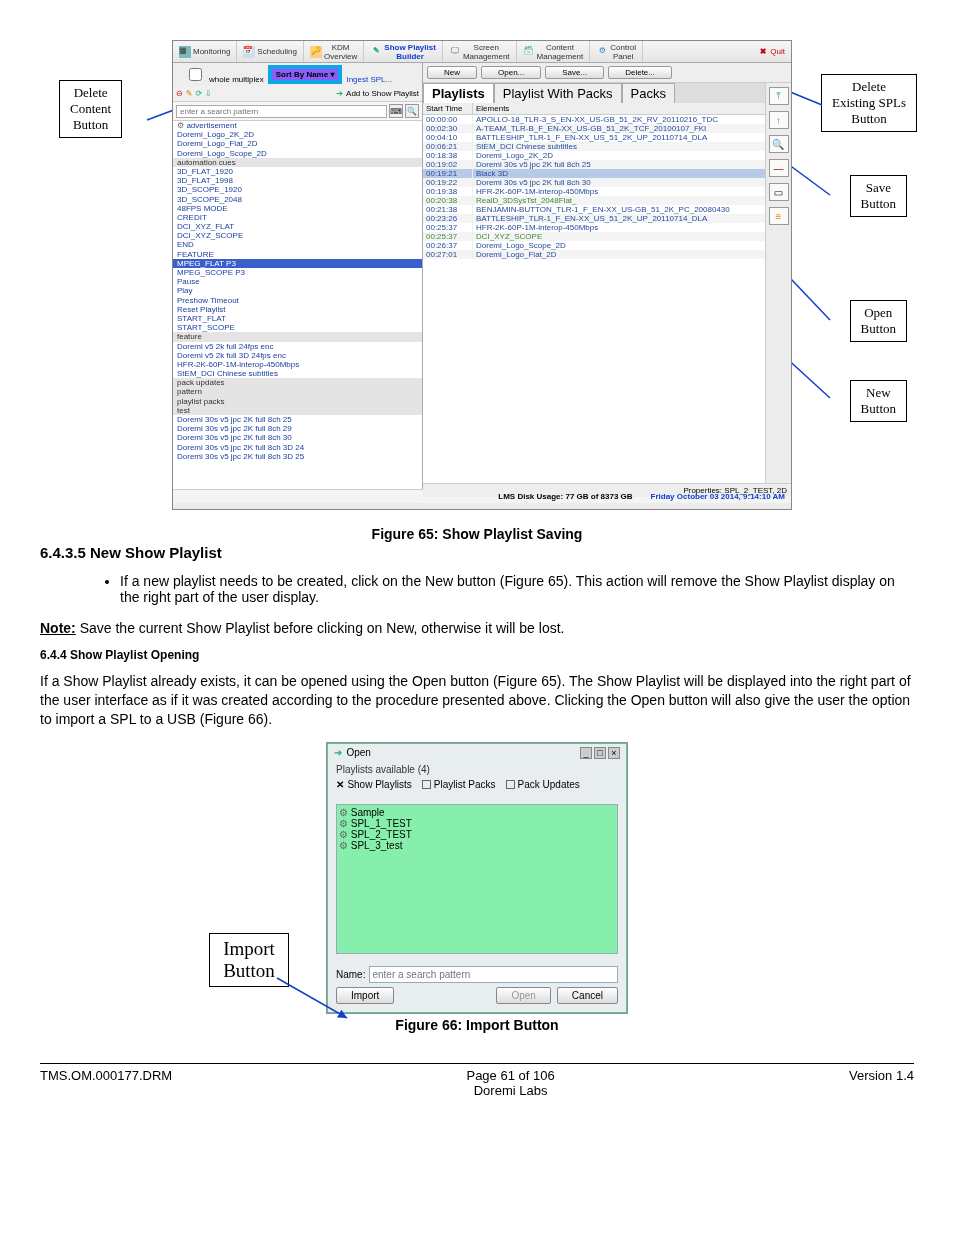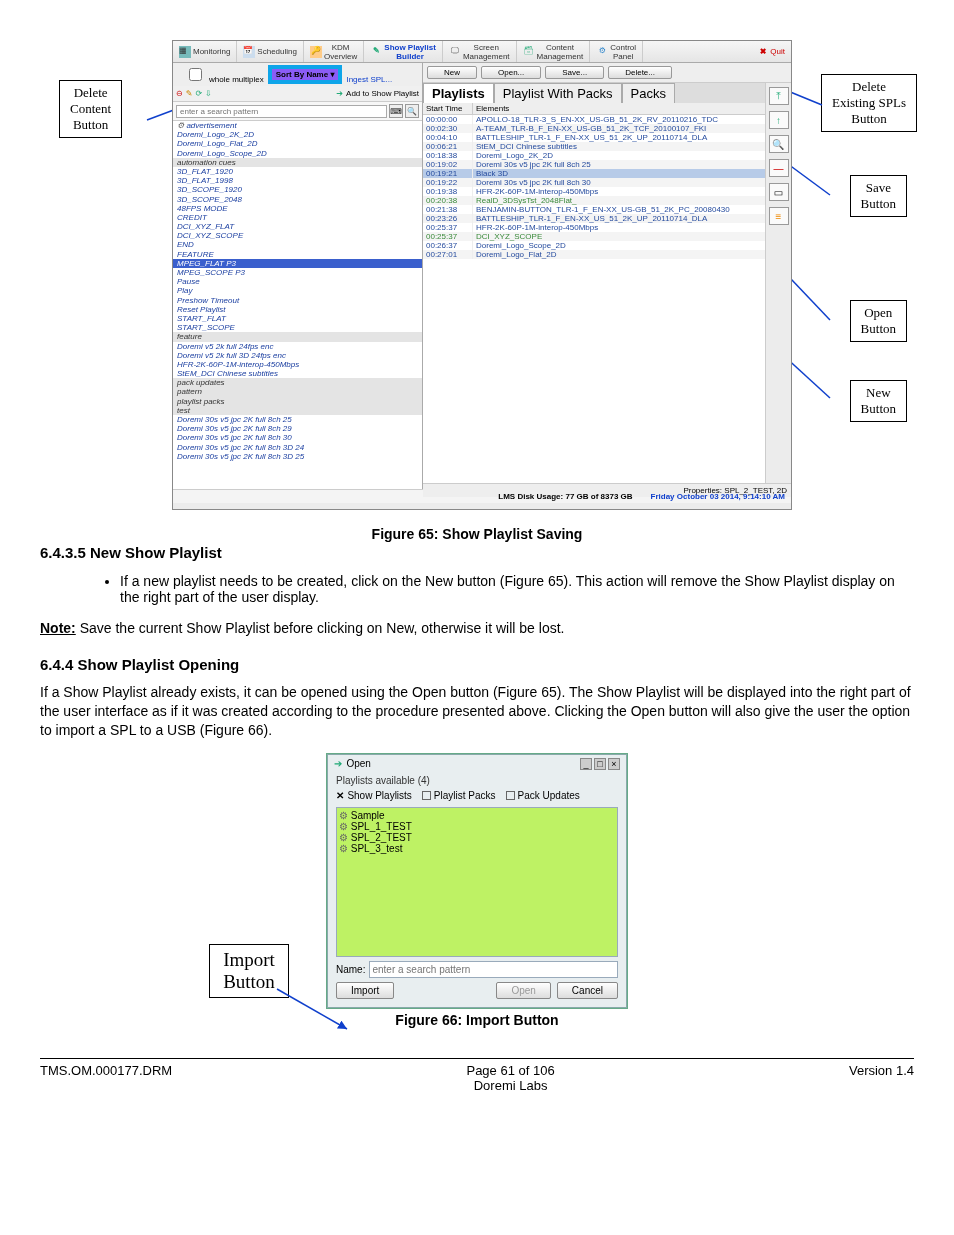--- a/index.html
+++ b/index.html
@@ -90,21 +90,21 @@
   .toolbarrow .spacer { flex:1; }
   .searchrow {
     display:flex; align-items:center; gap:2px; padding:2px 3px; background:#f7f7f7;
   }
   .searchrow input { flex:1; border:1px solid #aaa; padding:1px 3px; font-size:8px; color:#888; }
   .kbtn { border:1px solid #999; background:#eee; width:14px; height:14px; font-size:8px; display:flex;align-items:center;justify-content:center;}
   .content-list {
     flex:1; overflow:auto; background:#fff; border-top:1px solid #ccc;
     line-height:1.15;
   }
-  .content-list .item { padding:0 4px; white-space:nowrap; color:#1a3ea0;font-style:italic; }
+  .content-list .item { padding:0 4px; white-space:nowrap; color:#1a3ea0; }
   .content-list .item.adv::before { content:"⚙ "; color:#666;}
   .content-list .hilite { background:#3a5fcd; color:#fff; }
   .content-list .cat { font-weight:normal; background:#e4e4e4; color:#333; padding:0 4px;}
   .rightcol { flex:1; display:flex; flex-direction:column; }
   .actionbar {
     display:flex; gap:4px; padding:3px 4px; background:#eee; border-bottom:1px solid #ccc;
   }
   .abtn { border:1px solid #999; background:linear-gradient(#fff,#ddd); padding:1px 16px; border-radius:2px;}
   .subtabbar { display:flex; gap:0; background:#ddd; font-size:13px;}
   .subtab { padding:2px 8px; border:1px solid #aaa; border-bottom:none; background:#eee;}
@@ -123,21 +123,21 @@
     width:26px; background:#ececec; border-left:1px solid #ccc;
     display:flex; flex-direction:column; align-items:center; gap:6px; padding-top:4px;
   }
   .sidestrip .sbtn { width:20px; height:18px; border:1px solid #999; background:#fafafa; font-size:10px; display:flex;align-items:center;justify-content:center;}
   .propsbar { display:flex; padding:2px 4px; background:#eee; border-top:1px solid #ccc; font-size:8px;}
   .statusbar { display:flex; justify-content:flex-end; padding:2px 6px; background:#f4f4f4; border-top:1px solid #ccc; font-size:8px;}
   .statusbar .b { color:#1040cc; font-weight:bold; margin-left:18px;}
   
   .fig-caption { text-align:center; font-weight:bold; margin:4px 0 2px 0;}
   h3.subnum { font-weight:bold; font-size:15px; margin:2px 0; }
-  h2.sec { font-weight:bold; font-size:15px; margin:18px 0 10px 0;}
+  h2.sec { font-weight:bold; font-size:12px; margin:10px 0 10px 0;}
   ul.bul { margin:12px 0 14px 40px;}
   p { margin:8px 0; line-height:1.35;}
   .note-label { text-decoration:underline; font-weight:bold;}
   
   .fig66-wrap { position:relative; width:520px; margin:14px auto 4px auto; }
   .import-callout {
     position:absolute; left:-8px; top:190px; width:80px; border:1px solid #000; background:#fff;
     font-family:"Times New Roman",serif; font-size:19px; text-align:center; padding:4px 6px;
   }
   .diag {
@@ -146,21 +146,21 @@
     box-shadow:0 0 0 1px #6a8;
   }
   .diag-title { display:flex; align-items:center; padding:3px 6px; background:#e8eef0; }
   .diag-title .winbtns{ margin-left:auto; display:flex; gap:2px;}
   .winbtns span{ width:12px;height:12px;display:inline-block;background:#ccc;border:1px solid #888;font-size:9px;text-align:center;line-height:10px;}
   .diag .info{ padding:2px 8px; color:#333;}
   .diag .chips{ padding:2px 8px; display:flex; gap:10px;}
   .chip{ display:flex; align-items:center; gap:3px;}
   .chip-x{ color:#000; font-weight:bold;}
   .chip-b{ width:9px;height:9px;border:1px solid #666; display:inline-block;}
-  .diag .list{ margin:4px 8px; height:150px; border:1px solid #9ab; background:#bef264; padding:2px;}
+  .diag .list{ margin:12px 8px; height:150px; border:1px solid #9ab; background:#86efac; padding:2px;}
   .diag .list div::before{ content:"⚙ "; color:#666;}
   .diag .namef{ margin:4px 8px; display:flex; align-items:center; gap:4px;}
   .diag .namef input{ flex:1; border:1px solid #9ab; font-size:10px; padding:2px; color:#888;}
   .diag .btnrow{ margin:4px 8px 8px 8px; display:flex; gap:6px;}
   .dbtn{ border:1px solid #888; background:linear-gradient(#fff,#ddd); padding:2px 14px; border-radius:2px;}
   .dbtn.dis{ color:#999;}
   
   .pfooter{
     border-top:1px solid #000; margin-top:30px; padding-top:4px;
     display:flex; font-size:13px;

